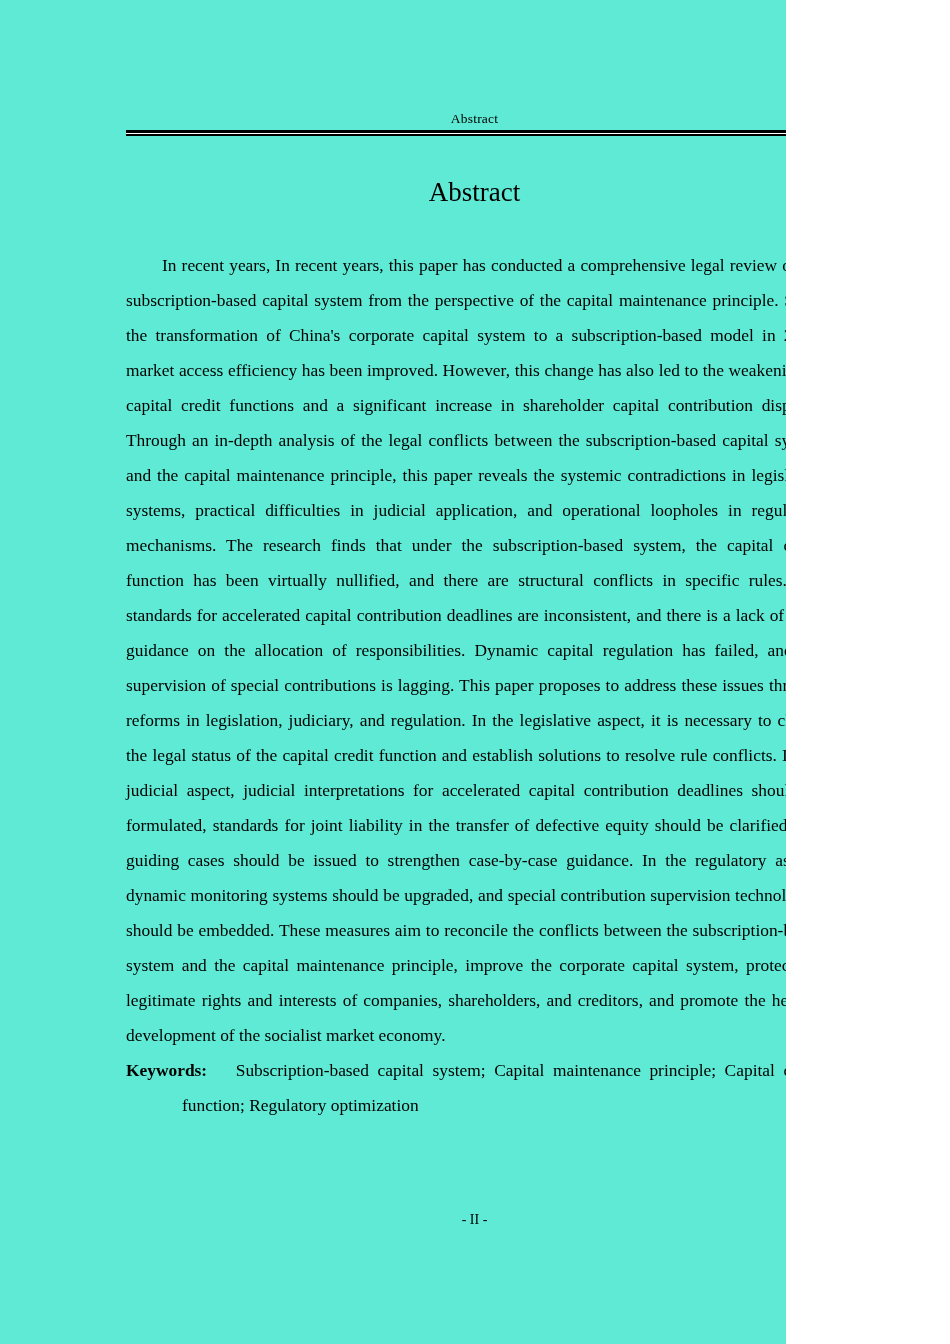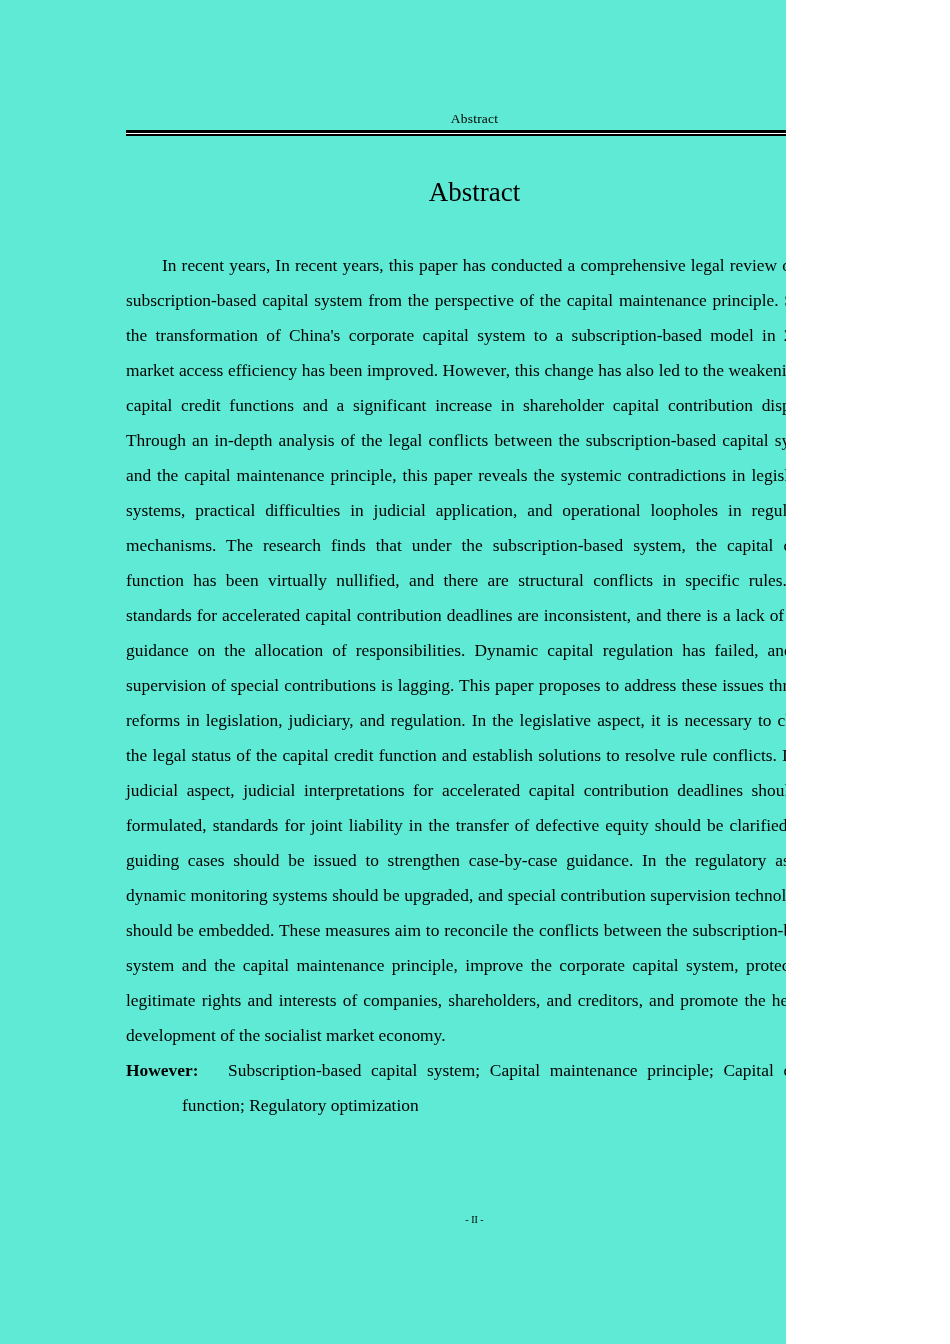--- a/index.html
+++ b/index.html
@@ -101,21 +101,21 @@
     margin-left: 20px;
   }
 
   
   .page-footer {
     position: absolute;
     left: 126px;
     top: 1210px;
     width: 697px;
     text-align: center;
-    font-size: 10px;
+    font-size: 14px;
     line-height: 20px;
   }
 </style>
 </head>
 <body>
 
 <div class="page">
 
   <div class="header-block">
     <div class="header-text">Abstract</div>
@@ -125,19 +125,19 @@
       <div class="rule-thin"></div>
     </div>
   </div>
 
   <h1 class="doc-title">Abstract</h1>
 
   <div class="body-block">
     <p class="abstract-paragraph">In recent years, In recent years, this paper has conducted a comprehensive legal review of the subscription-based capital system from the perspective of the capital maintenance principle. Since the transformation of China's corporate capital system to a subscription-based model in 2013, market access efficiency has been improved. However, this change has also led to the weakening of capital credit functions and a significant increase in shareholder capital contribution disputes. Through an in-depth analysis of the legal conflicts between the subscription-based capital system and the capital maintenance principle, this paper reveals the systemic contradictions in legislative systems, practical difficulties in judicial application, and operational loopholes in regulatory mechanisms. The research finds that under the subscription-based system, the capital credit function has been virtually nullified, and there are structural conflicts in specific rules. The standards for accelerated capital contribution deadlines are inconsistent, and there is a lack of clear guidance on the allocation of responsibilities. Dynamic capital regulation has failed, and the supervision of special contributions is lagging. This paper proposes to address these issues through reforms in legislation, judiciary, and regulation. In the legislative aspect, it is necessary to clarify the legal status of the capital credit function and establish solutions to resolve rule conflicts. In the judicial aspect, judicial interpretations for accelerated capital contribution deadlines should be formulated, standards for joint liability in the transfer of defective equity should be clarified, and guiding cases should be issued to strengthen case-by-case guidance. In the regulatory aspect, dynamic monitoring systems should be upgraded, and special contribution supervision technologies should be embedded. These measures aim to reconcile the conflicts between the subscription-based system and the capital maintenance principle, improve the corporate capital system, protect the legitimate rights and interests of companies, shareholders, and creditors, and promote the healthy development of the socialist market economy.</p>
 
     <p class="keywords-block">
-      <span class="keywords-label">However: </span><span class="keywords-value">Subscription-based capital system; Capital maintenance principle; Capital credit function; Regulatory optimization</span>
+      <span class="keywords-label">Keywords: </span><span class="keywords-value">Subscription-based capital system; Capital maintenance principle; Capital credit function; Regulatory optimization</span>
     </p>
   </div>
 
   <div class="page-footer">- II -</div>
 
 </div>
 
 </body></html>

